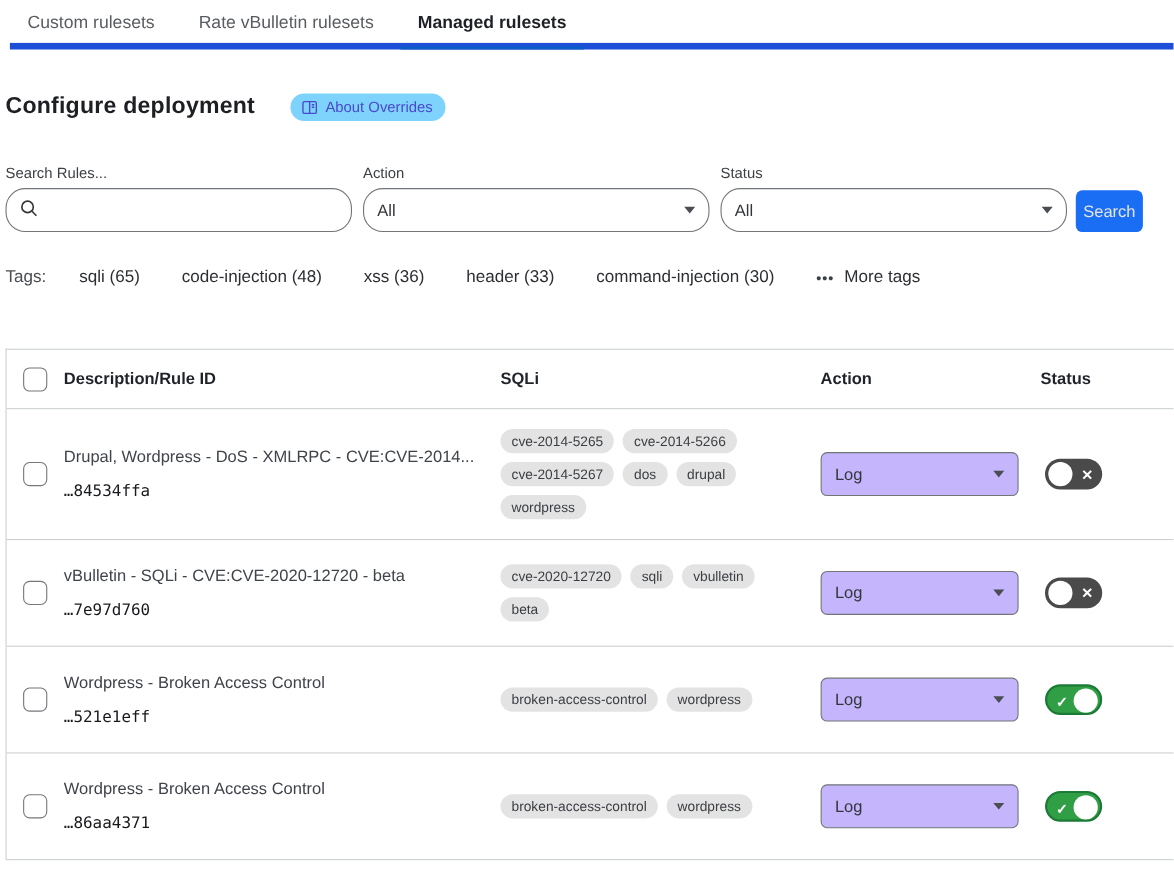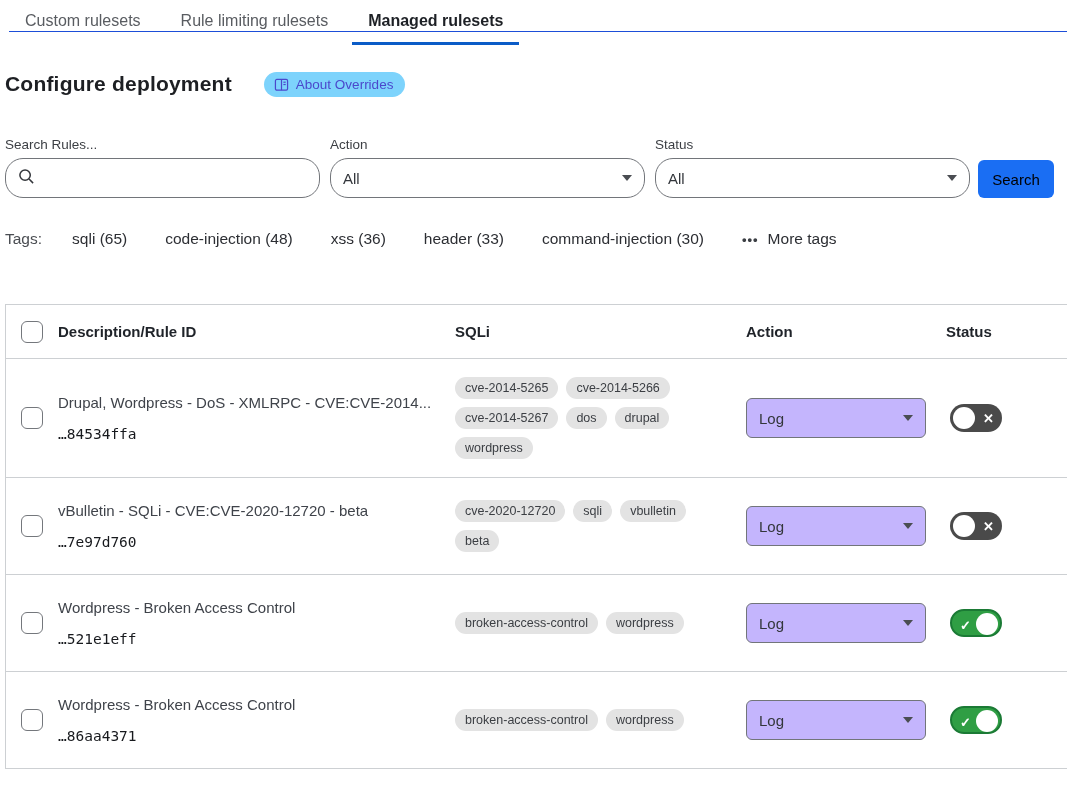--- a/index.html
+++ b/index.html
@@ -1,21 +1,21 @@
 <!DOCTYPE html>
 <html><head>
 <meta charset="utf-8">
 <style>
   * { margin:0; padding:0; box-sizing:border-box; }
   html,body { width:1067px; height:795px; background:#fff; overflow:hidden;
     font-family:"Liberation Sans", sans-serif; color:#23262b; }
 
   
-  .tabbar { display:flex; gap:8px; margin-left:9px; height:32px;
-    border-bottom:1px solid #1d4ed8; width:1058px; }
+  .tabbar { display:flex; gap:8px; margin-left:9px; height:45px;
+    border-bottom:6px solid #1d4ed8; width:1058px; }
   .tab { display:flex; align-items:center; padding:0 16px; font-size:16px;
     color:#595c61; height:45px; border-bottom:3px solid transparent; cursor:pointer; }
   .tab.active { color:#1d2025; font-weight:bold; border-bottom-color:#0b5cc7; }
 
   
   .main { padding:0 5px; }
   .headrow { display:flex; align-items:flex-start; margin-top:40px; gap:32px; }
   .page-title { font-size:21px; font-weight:bold; color:#1d1f23; letter-spacing:.2px; }
   .about-badge { display:inline-flex; align-items:center; gap:7px; background:#7dd3fc;
     color:#4b48cc; font-size:13.5px; padding:5px 12px 5px 10px; border-radius:13px; cursor:pointer; }
@@ -26,21 +26,21 @@
   .fgroup { display:flex; flex-direction:column; width:315px; }
   .fgroup + .fgroup { margin-left:10px; }
   .flabel { font-size:13.5px; color:#3c3f44; margin-bottom:6px; }
   .finput, .fselect { height:40px; border:1px solid #72757a; border-radius:18px;
     background:#fff; display:flex; align-items:center; padding:0 12px; font-size:15px; color:#33363b; }
   .finput input { border:none; outline:none; flex:1; font-size:15px; margin-left:8px;
     font-family:"Liberation Sans", sans-serif; }
   .fselect { justify-content:space-between; cursor:pointer; }
   .chev { width:0; height:0; border-left:5px solid transparent;
     border-right:5px solid transparent; border-top:6px solid #4a4d52; }
-  .search-btn { margin-left:8px; height:38px; width:76px; background:#1a6ef3; color:#000000;
+  .search-btn { margin-left:8px; height:38px; width:61px; background:#1a6ef3; color:#e5e5e5;
     border:none; border-radius:6px; font-size:15px; cursor:pointer;
     font-family:"Liberation Sans", sans-serif;margin-top:36px; }
 
   
   .tagsbar { display:flex; align-items:center; margin-top:32px; font-size:15.5px; }
   .tagsbar-label { color:#4a4d52; margin-right:30px; }
   .tag-link { color:#2c2e33; margin-right:38px; cursor:pointer; }
   .more-tags { display:flex; align-items:center; gap:9px; color:#2c2e33; cursor:pointer; }
   .dots { font-size:13px; letter-spacing:1px; color:#3c3f44; font-weight:bold; }
 
@@ -76,21 +76,21 @@
   .toggle.on { background:#2f9e44; border:2px solid #1b7a35; }
   .toggle.on .knob { left:auto; right:2px; top:2px; }
   .toggle.on .mark { right:auto; left:0; }
   .toggle.on .mark::before { content:"✓"; }
 </style>
 </head>
 <body>
 
 <div class="tabbar">
   <div class="tab">Custom rulesets</div>
-  <div class="tab">Rule limiting rulesets</div>
+  <div class="tab">Rate vBulletin rulesets</div>
   <div class="tab active">Managed rulesets</div>
 </div>
 
 <div class="main">
 
   <div class="headrow">
     <div class="page-title">Configure deployment</div>
     <div class="about-badge">
       <span>
         <svg width="15" height="14" viewBox="0 0 16 15" fill="none" stroke="#4b48cc" stroke-width="1.3">

